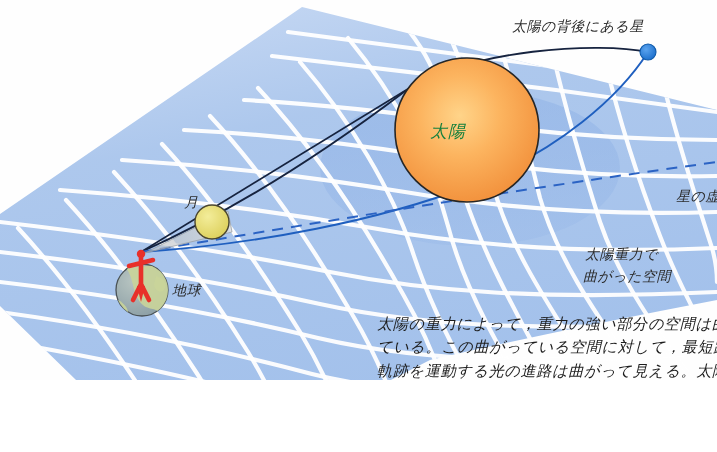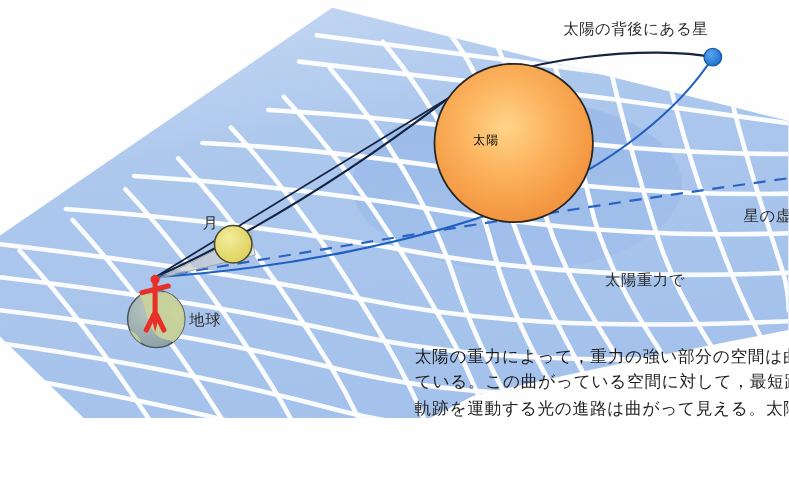--- a/index.html
+++ b/index.html
@@ -1,33 +1,34 @@
 <!DOCTYPE html>
 <html><head>
 <meta charset="utf-8">
 <style>
   html,body{margin:0;padding:0;background:#ffffff;}
   #stage{
     position:relative;width:717px;height:380px;overflow:hidden;
     background:#fefefe;
     font-family:"DejaVu Sans","Liberation Sans",sans-serif;
+    font-style:italic;
   }
   #scene{position:absolute;left:0;top:0;width:717px;height:452px;}
   .lbl{position:absolute;white-space:nowrap;color:#2b2b2b;}
   .lbl-sans{font-family:"DejaVu Sans","Liberation Sans",sans-serif;font-size:14px;letter-spacing:.5px;}
   .body-text{
     position:absolute;left:377px;top:313px;width:360px;
     font-family:"DejaVu Serif","Liberation Serif",serif;
     font-size:15.2px;line-height:23.4px;color:#1d1d1d;
     letter-spacing:.6px;
   }
   .body-text .ln{white-space:nowrap;overflow:hidden;height:23.4px;}
   .sun-label{
     position:absolute;font-family:"DejaVu Sans","Liberation Sans",sans-serif;
-    font-size:11px;color:#000000;letter-spacing:1px;
+    font-size:17px;color:#15803d;letter-spacing:1px;
   }
 </style>
 </head>
 <body>
 
 <div id="stage">
 
   <svg id="scene" viewBox="0 0 717 452">
     <defs>
       <linearGradient id="gridGrad" x1="0" y1="0" x2="0.35" y2="1">
@@ -164,21 +165,22 @@
   <div class="lbl lbl-sans" style="left:512px;top:18px;">太陽の背後にある星</div>
 
   <div class="sun-label" style="left:430px;top:120px;">太陽</div>
 
   <div class="lbl lbl-sans" style="left:184px;top:194px;">月</div>
 
   <div class="lbl lbl-sans" style="left:172px;top:282px;text-align:center;">地球</div>
 
   <div class="lbl lbl-sans" style="left:676px;top:188px;">星の虚</div>
 
-  <div class="lbl lbl-sans" style="left:550px;top:246px;">太陽重力で</div>
+  <div class="lbl lbl-sans" style="left:585px;top:246px;">太陽重力で</div>
+  <div class="lbl lbl-sans" style="left:583px;top:268px;">曲がった空間</div>
 
   <div class="body-text">
     <div class="ln">太陽の重力によって，重力の強い部分の空間は曲</div>
     <div class="ln">ている。この曲がっている空間に対して，最短距</div>
     <div class="ln">軌跡を運動する光の進路は曲がって見える。太陽</div>
     <div class="ln">こうにある星は，太陽がまぶしくて見えないが，</div>
     <div class="ln">面を月が隠す日食のときには見える。すると，方</div>
     <div class="ln">わかった星の方向が，虚像Ｉのように変化して見</div>
   </div>
 

